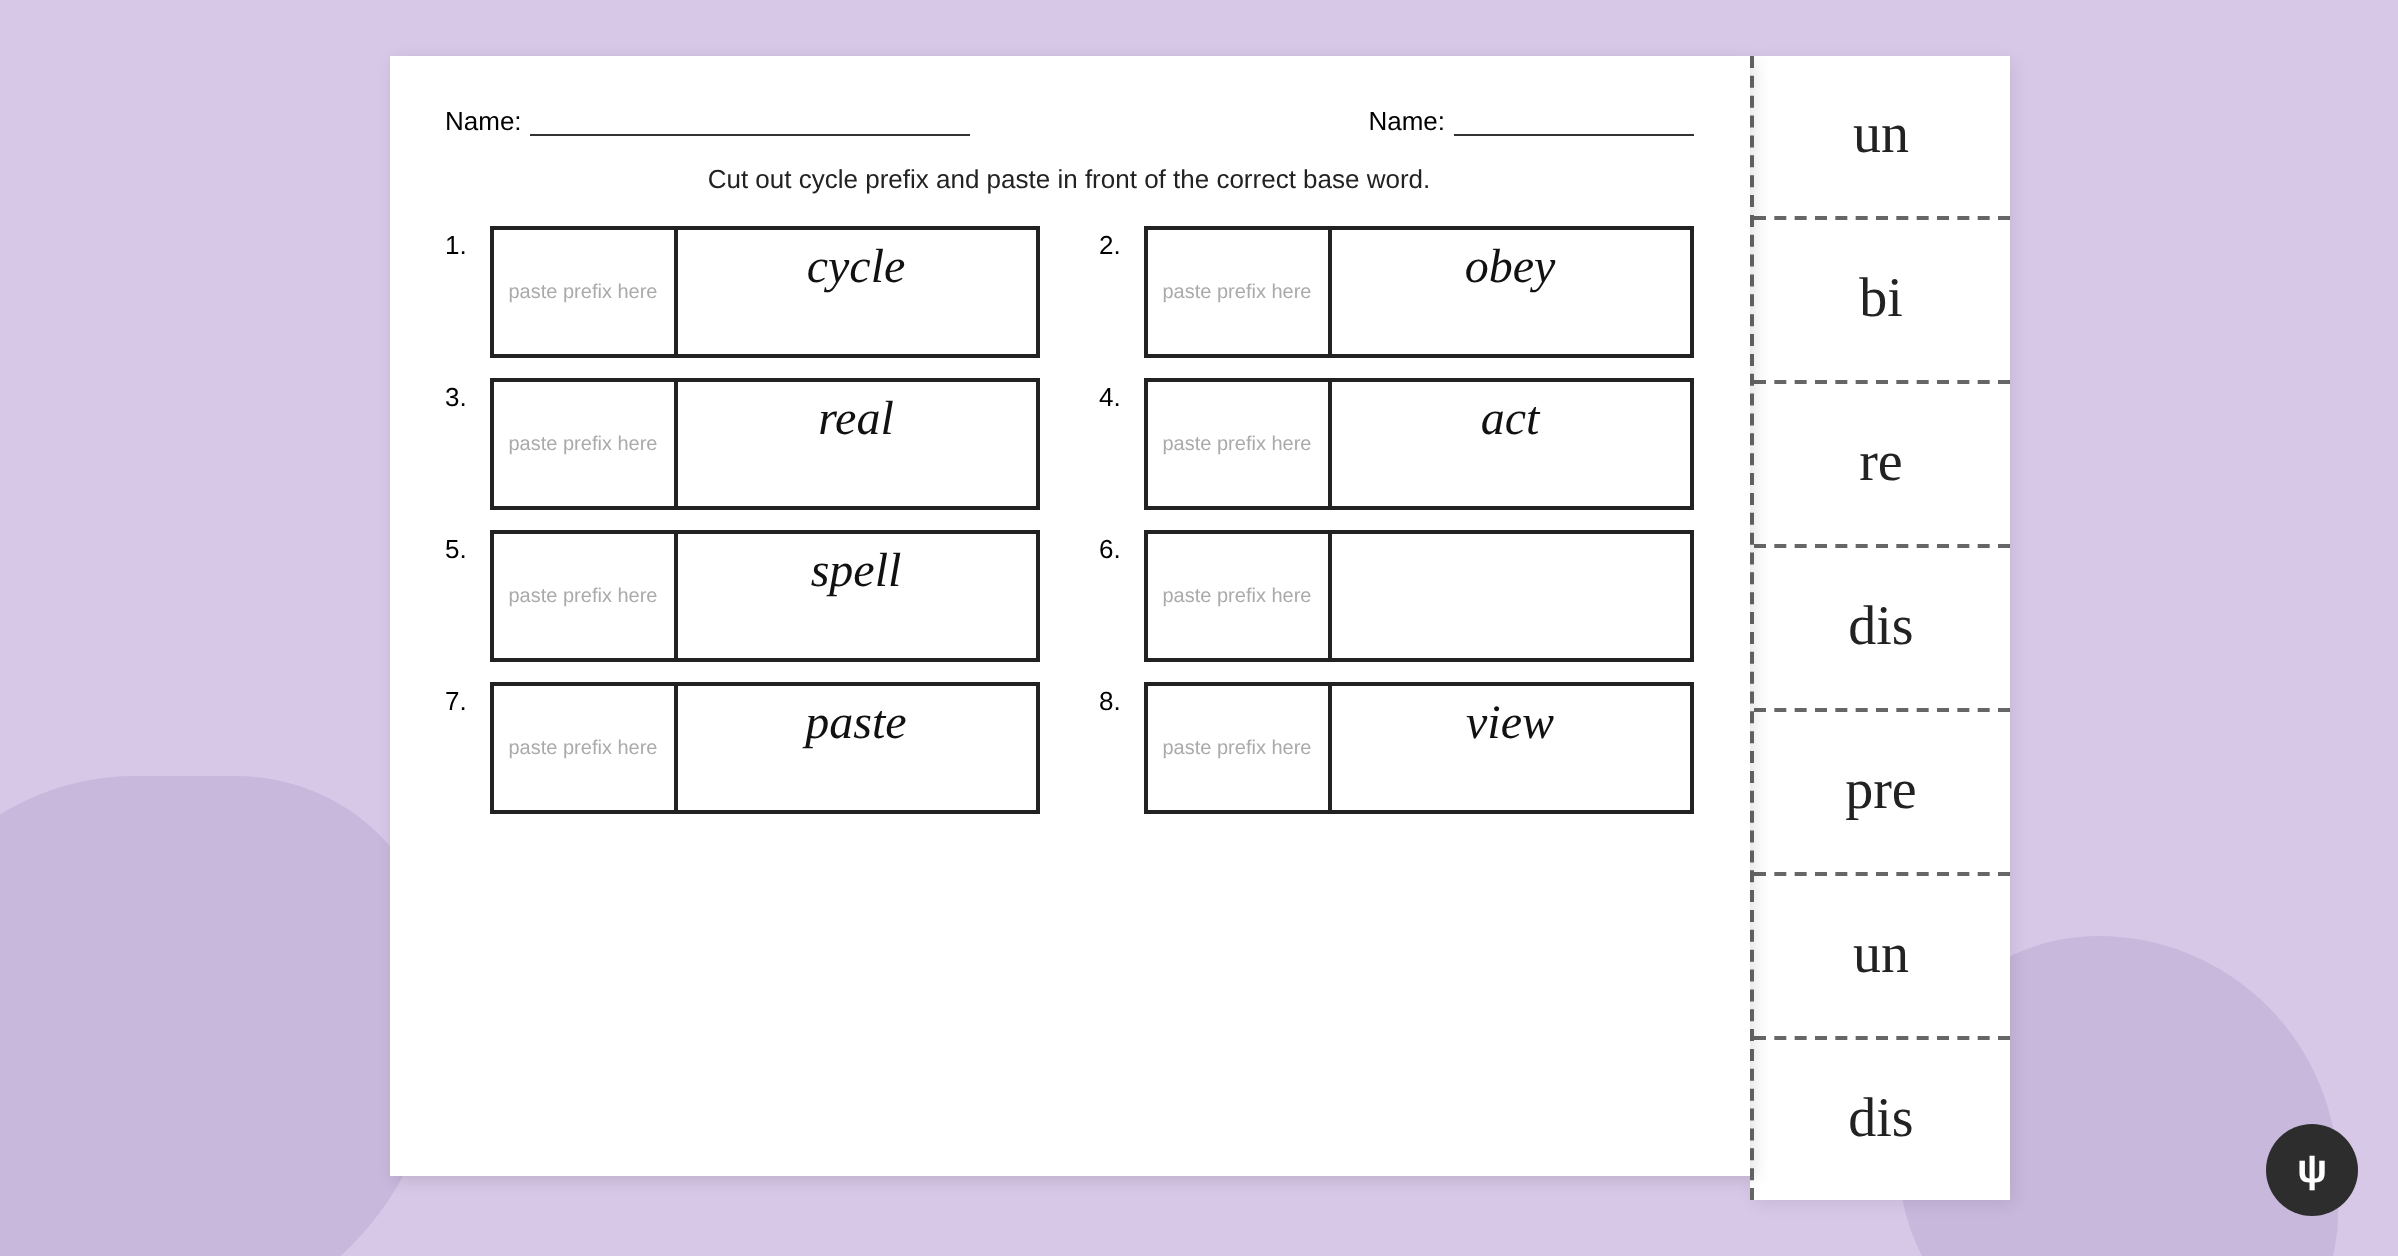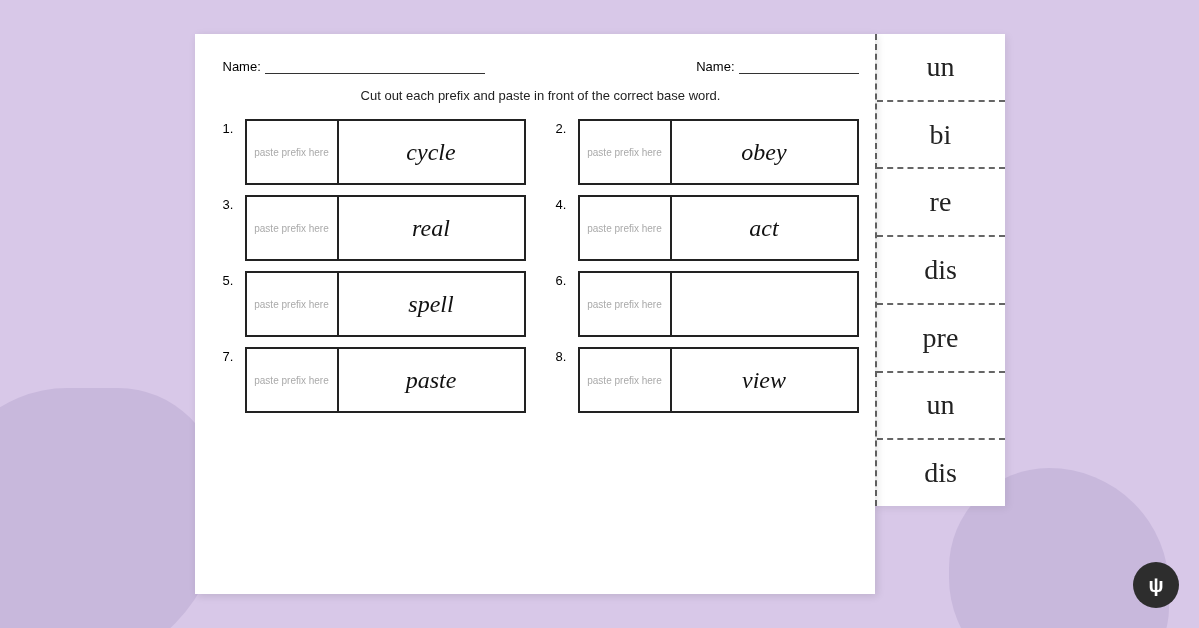--- a/index.html
+++ b/index.html
@@ -36,21 +36,21 @@
       border-radius: 50% 60% 40% 55%;
     }
 
     
     .worksheet {
       background: white;
       width: 680px;
       height: 560px;
       position: relative;
       z-index: 2;
-      padding: 24px 16px 20px 28px;
+      padding: 24px 28px 20px 28px;
       box-shadow: 2px 2px 8px rgba(0,0,0,0.12);
       margin-right: 0;
     }
 
     .header-line {
       display: flex;
       justify-content: space-between;
       align-items: flex-end;
       margin-bottom: 14px;
     }
@@ -126,37 +126,36 @@
     .prefix-placeholder {
       font-size: 10px;
       color: #aaa;
       text-align: center;
       line-height: 1.3;
     }
 
     .base-word-box {
       flex: 1;
       display: flex;
-      align-items: center;
       justify-content: center;
       padding: 6px 10px;
     }
 
     .base-word {
       font-size: 24px;
       font-weight: 400;
       font-style: italic;
       font-family: Georgia, serif;
       color: #111;
     }
 
     .prefix-strip {
       background: white;
       width: 130px;
-      height: 472px;
+      height: 572px;
       display: flex;
       flex-direction: column;
       border-left: 2px dashed #666;
       box-shadow: 2px 2px 8px rgba(0,0,0,0.08);
     }
 
     .prefix-strip-item {
       flex: 1;
       display: flex;
       align-items: center;
@@ -214,21 +213,21 @@
       <div class="name-field">
         <span>Name:</span>
         <span class="field-line name-line"></span>
       </div>
       <div class="date-field">
         <span>Name:</span>
         <span class="field-line date-line"></span>
       </div>
     </div>
 
-    <div class="worksheet-instructions">Cut out each prefix and paste in front of the correct base word.</div>
+    <div class="worksheet-instructions">Cut out cycle prefix and paste in front of the correct base word.</div>
 
     <div class="words-grid">
     <div class="word-item">
           <span class="item-number">1.</span>
           <div class="word-boxes">
             <div class="prefix-box">
               <span class="prefix-placeholder">paste prefix here</span>
             </div>
             <div class="base-word-box">
               <span class="base-word">cycle</span>

